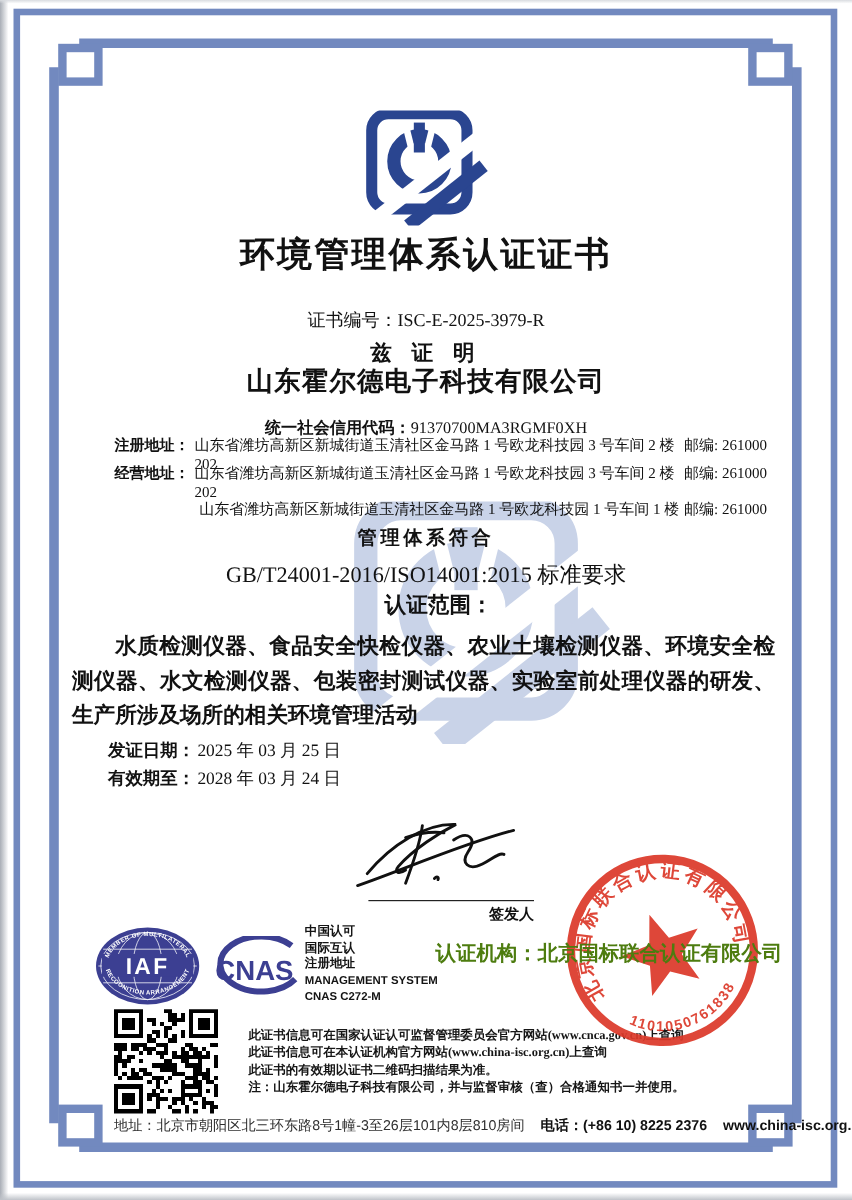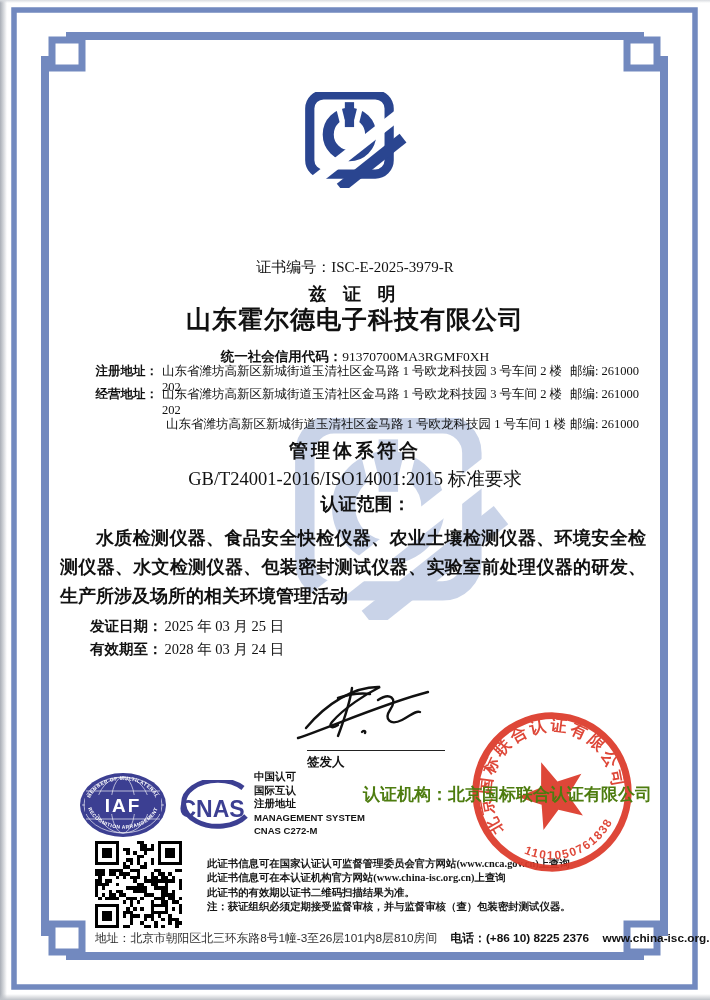--- a/index.html
+++ b/index.html
@@ -10,40 +10,40 @@
   
   .edge-left{left:0;top:0;bottom:0;width:7px;background:linear-gradient(to right,#a9aeb6,rgba(255,255,255,0));}
   .edge-bottom{left:0;right:0;bottom:0;height:6px;background:linear-gradient(to top,#bfc3c9,rgba(255,255,255,0));}
   .edge-top{left:0;right:0;top:0;height:3px;background:linear-gradient(to bottom,#d9dce0,rgba(255,255,255,0));}
   .frame-svg{left:0;top:0;width:710px;height:1000px;}
   .watermark{left:291px;top:418px;width:218px;height:202px;color:#c9d3e8;}
   .hdr-logo{left:303px;top:92px;width:104px;height:96px;color:#2a4590;}
   .title{top:193px;font-size:29px;font-weight:bold;letter-spacing:2px;}
   .certno{top:258px;font-size:15px;}
   .hereby{top:282px;font-size:18px;font-weight:bold;letter-spacing:6px;}
-  .company{top:303px;font-size:25px;font-weight:bold;letter-spacing:1px;}
+  .company{top:303px;font-size:22px;font-weight:bold;letter-spacing:1px;}
   .credit{top:348px;font-size:13.5px;}
   .credit b{font-size:13.5px;}
   .addr-wrap{left:56px;right:48px;top:363px;font-size:12.5px;}
   .addr-row{display:flex;align-items:baseline;height:23px;}
   .addr-row .lbl{width:102px;text-align:right;font-weight:bold;flex:none;}
   .addr-row .txt{flex:1;padding-left:4px;}
   .addr-row.centered .txt{text-align:center;}
   .addr-row .zip{width:92px;flex:none;text-align:left;}
   .addr-row:nth-child(3){margin-top:1px;align-items:flex-end;}
-  .system{top:438px;font-size:19px;font-weight:bold;letter-spacing:3px;}
+  .system{top:438px;font-size:16px;font-weight:bold;letter-spacing:3px;}
   .standard{top:466px;font-size:18.5px;}
   .scopelbl{top:492px;font-size:18px;font-weight:bold;padding-left:21px;}
   .scope{left:60px;top:524px;width:586px;font-size:18px;font-weight:bold;line-height:29px;
          text-align:justify;text-indent:2em;font-family:Liberation Serif, serif;}
   .dates{left:90px;top:615px;font-size:14.5px;line-height:23px;}
   .dates b{margin-right:2px;}
   .sig-svg{left:292px;top:678px;width:156px;height:70px;}
   .sig-line{left:307px;top:750px;width:138px;border-top:1.5px solid #222;height:0;}
-  .signer{left:307px;top:754px;width:138px;text-align:left;font-size:12.5px;font-weight:bold;}
+  .signer{left:307px;top:754px;width:138px;text-align:right;font-size:12.5px;font-weight:bold;}
   .iaf-svg{left:78px;top:771px;width:90px;height:68px;}
   .cnas-svg{left:171px;top:780px;width:80px;height:58px;}
   .accred{left:254px;top:770px;font-family:"Liberation Sans","DejaVu Sans",sans-serif;
           font-weight:bold;font-size:10.5px;line-height:13.6px;color:#141414;}
   .accred .en{font-size:9.5px;}
   .certifier{left:363px;top:783px;font-family:Liberation Mono, monospace;
              font-weight:bold;font-size:17px;z-index:5;color:#4d7c0f;}
   .seal-svg{left:458px;top:698px;width:188px;height:188px;z-index:4;}
   .qr{left:95px;top:841px;width:87px;height:87px;}
   .notes{left:207px;top:857px;font-size:10.4px;font-weight:bold;line-height:14.4px;color:#161616;}
@@ -98,20 +98,21 @@
   </svg>
 
   <svg class="abs watermark" viewBox="0 0 112 104">
     <use href="#isc-logo" xlink:href="#isc-logo"></use>
   </svg>
 
   <svg class="abs hdr-logo" viewBox="0 0 112 104">
     <use href="#isc-logo" xlink:href="#isc-logo"></use>
   </svg>
 
+  <div class="abs ctr title">环境管理体系认证证书</div>
 
   <div class="abs ctr certno">
     <span>证书编号：</span><span>ISC-E-2025-3979-R</span>
   </div>
 
   <div class="abs ctr hereby">兹 证 明</div>
 
   <div class="abs ctr company">山东霍尔德电子科技有限公司</div>
 
   <div class="abs ctr credit">
@@ -438,21 +439,21 @@
           <rect x="0" y="18" width="7" height="7"></rect>
           <rect x="1" y="19" width="5" height="5" fill="#fff"></rect>
           <rect x="2" y="20" width="3" height="3" fill="#000"></rect>
         </g>
       </svg></div>
 
   <div class="abs notes">
     <div>此证书信息可在国家认证认可监督管理委员会官方网站(www.cnca.gov.cn)上查询</div>
     <div>此证书信息可在本认证机构官方网站(www.china-isc.org.cn)上查询</div>
     <div>此证书的有效期以证书二维码扫描结果为准。</div>
-    <div>注：获证组织必须定期接受监督审核，并与监督审核（查）包装密封测试仪器。</div>
+    <div>注：山东霍尔德电子科技有限公司，并与监督审核（查）合格通知书一并使用。</div>
   </div>
 
   <div class="abs footer">
     <span>地址：</span><span>北京市朝阳区北三环东路8号1幢-3至26层101内8层810房间</span><span class="sp"></span>
     <span class="strong">电话：</span><span class="strong">(+86 10) 8225 2376</span><span class="sp"></span>
     <span class="strong">www.china-isc.org.cn</span>
   </div>
 
 </div>
 

